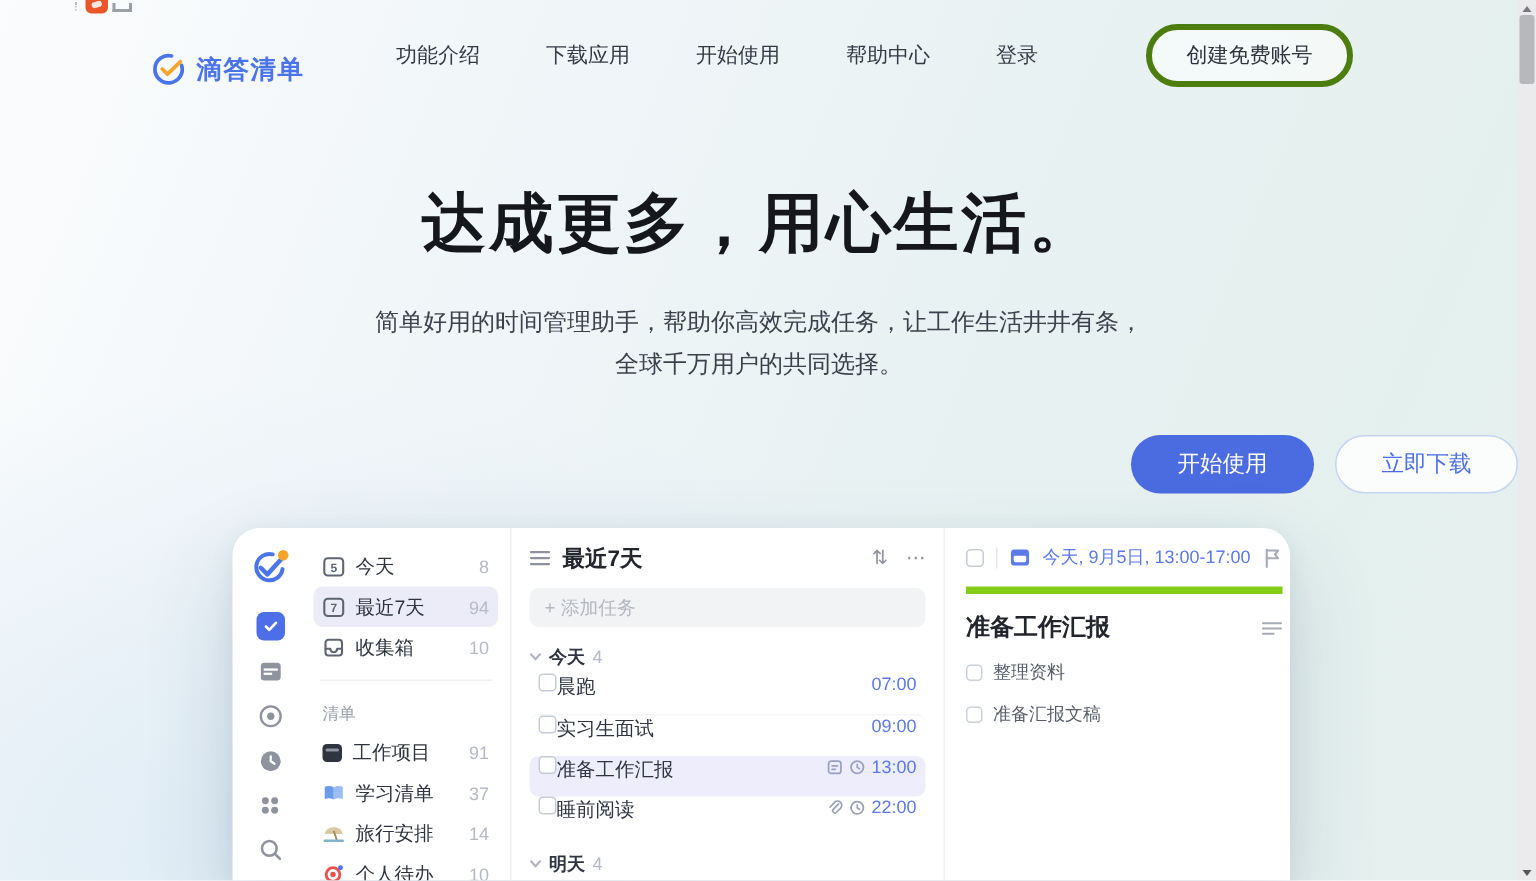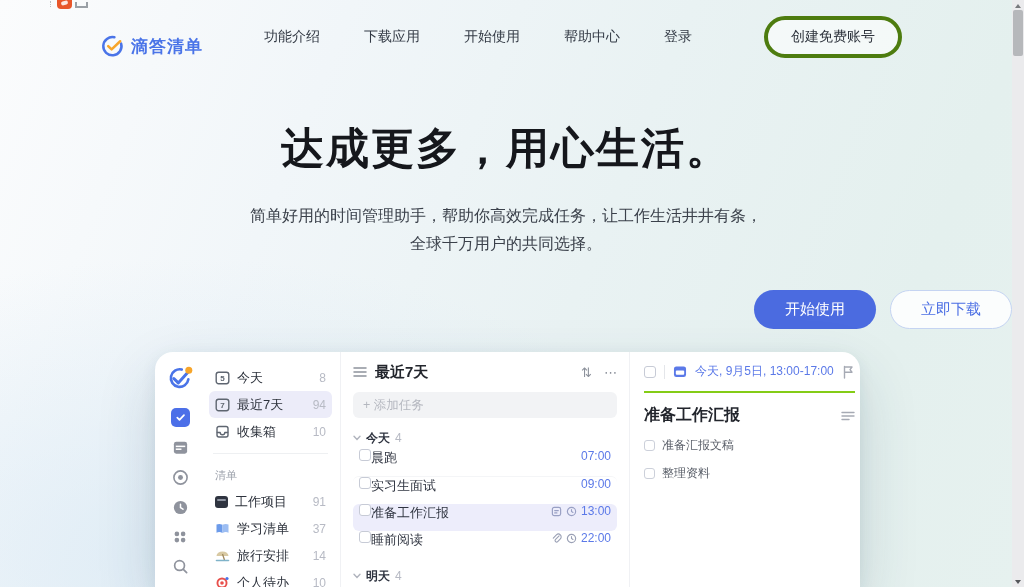--- a/index.html
+++ b/index.html
@@ -61,21 +61,21 @@
   .group b{color:#2f3440;font-weight:700;}
   .group i{font-style:normal;color:#b7bac4;}
   .trow{height:27px;display:flex;align-items:flex-start;gap:0;font-size:13px;color:#2f3440;padding:0 6px;border-radius:6px;}
   .trow.sel{background:#ededfb;}
   .cb{width:12px;height:12px;border:1.3px solid #c7cbd6;border-radius:3px;flex:none;box-sizing:border-box;background:#fff;}
   .tmeta{margin-left:auto;display:flex;align-items:center;gap:4px;}
   .ttime{font-size:12px;color:#5b79e8;}
   .tsep{border-top:1px solid #f4f5f7;}
 
   .detail{flex:1;box-sizing:border-box;padding:0 14px;display:flex;flex-direction:column;}
-  .dt-head{height:39px;display:flex;align-items:center;gap:8px;border-bottom:2px solid #84cc16;}
+  .dt-head{height:39px;display:flex;align-items:center;gap:8px;border-bottom:5px solid #84cc16;}
   .vdiv{width:1px;height:14px;background:#e4e6ea;}
   .dt-date{font-size:12px;color:#5b79e8;white-space:nowrap;}
   .dt-flag{margin-left:auto;}
   .dt-title-row{margin-top:12px;display:flex;align-items:center;}
   .dt-title{font-size:16px;font-weight:700;color:#22252c;}
   .dt-lines{margin-left:auto;}
   .sub-row{margin-top:11px;display:flex;align-items:center;gap:7px;font-size:12px;color:#595e68;}
   .cb-sm{width:11px;height:11px;border:1.2px solid #ccd0da;border-radius:3px;flex:none;box-sizing:border-box;background:#fff;}
 
   
@@ -321,25 +321,25 @@
         </svg>
     </div>
     <div class="dt-title-row">
       <span class="dt-title">准备工作汇报</span>
       <svg class="dt-lines" width="14" height="10" viewBox="0 0 14 10">
           <path d="M1 1.5 h12 M1 5 h12 M1 8.5 h7" stroke="#a6aab4" stroke-width="1.4" stroke-linecap="round"></path>
         </svg>
     </div>
     <div class="sub-row">
       <span class="cb-sm"></span>
-      <span>准备汇报文稿</span>
+      <span>整理资料</span>
     </div>
     <div class="sub-row">
       <span class="cb-sm"></span>
-      <span>整理资料</span>
+      <span>准备汇报文稿</span>
     </div>
   </div>
 </div>
 
 <div class="scrollbar">
   <span class="sb-up"></span>
   <span class="sb-thumb"></span>
   <span class="sb-down"></span>
 </div>
 

